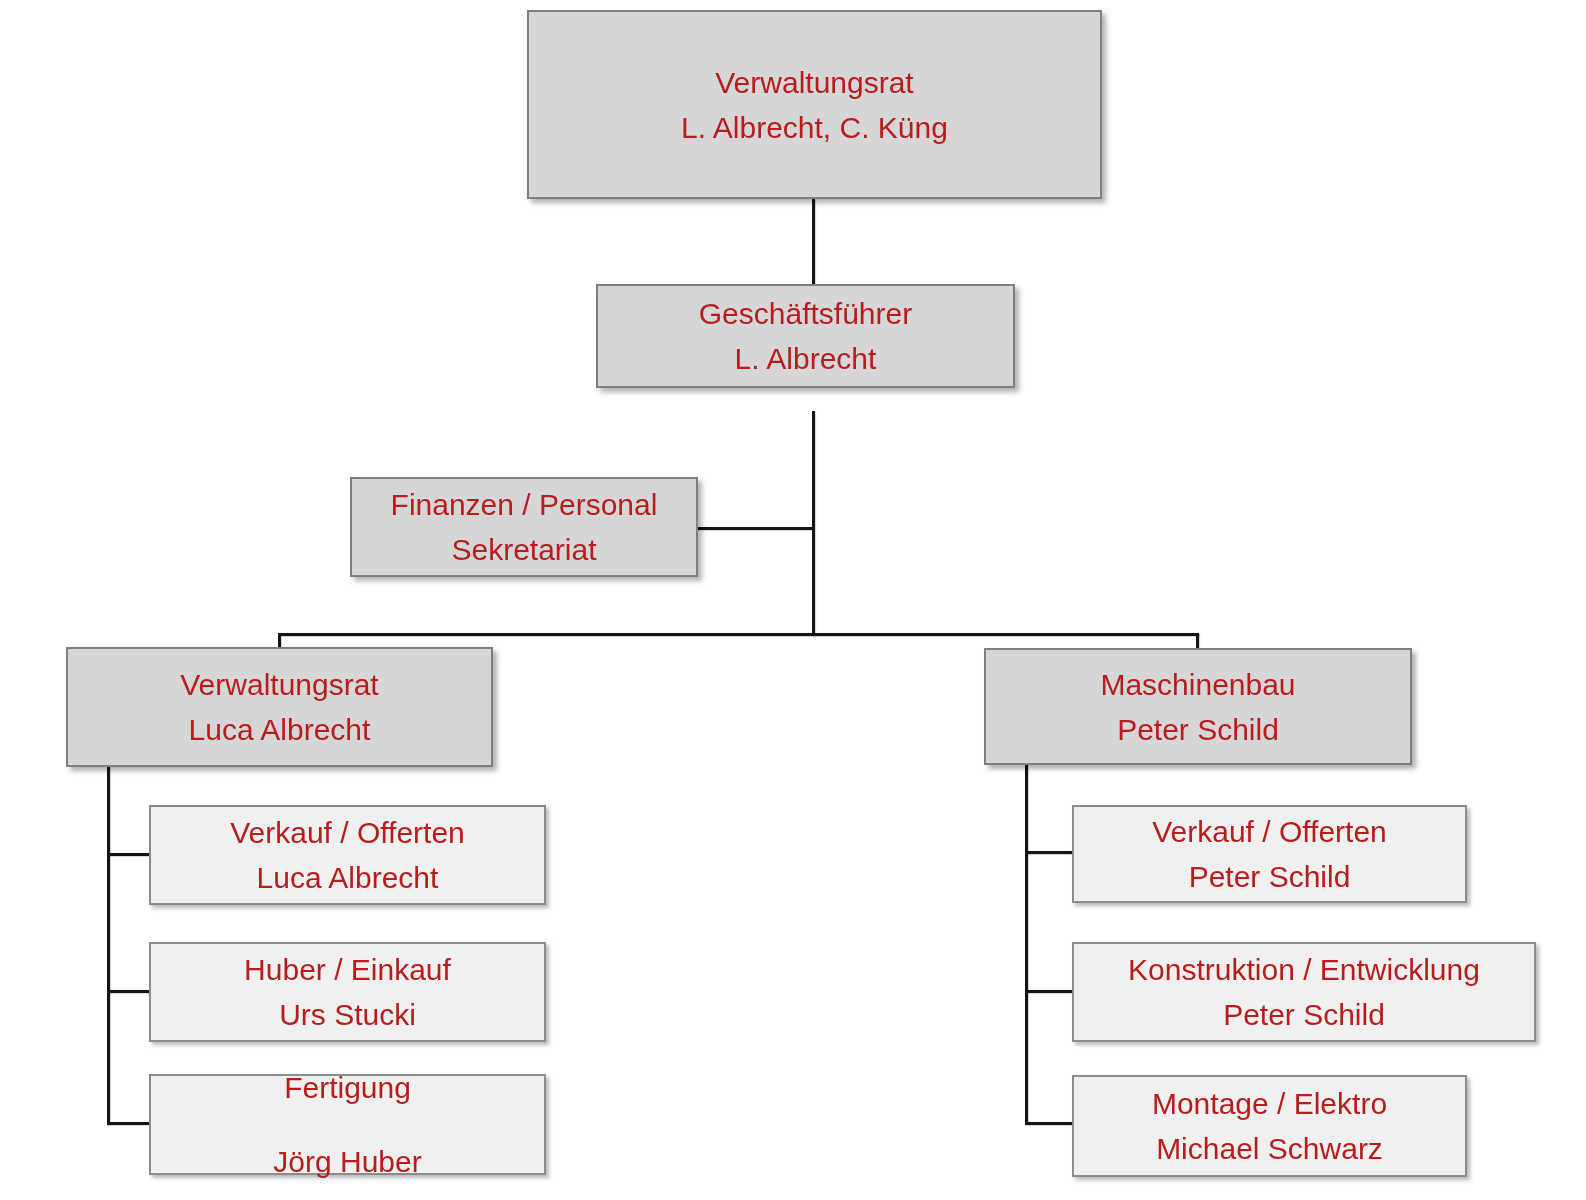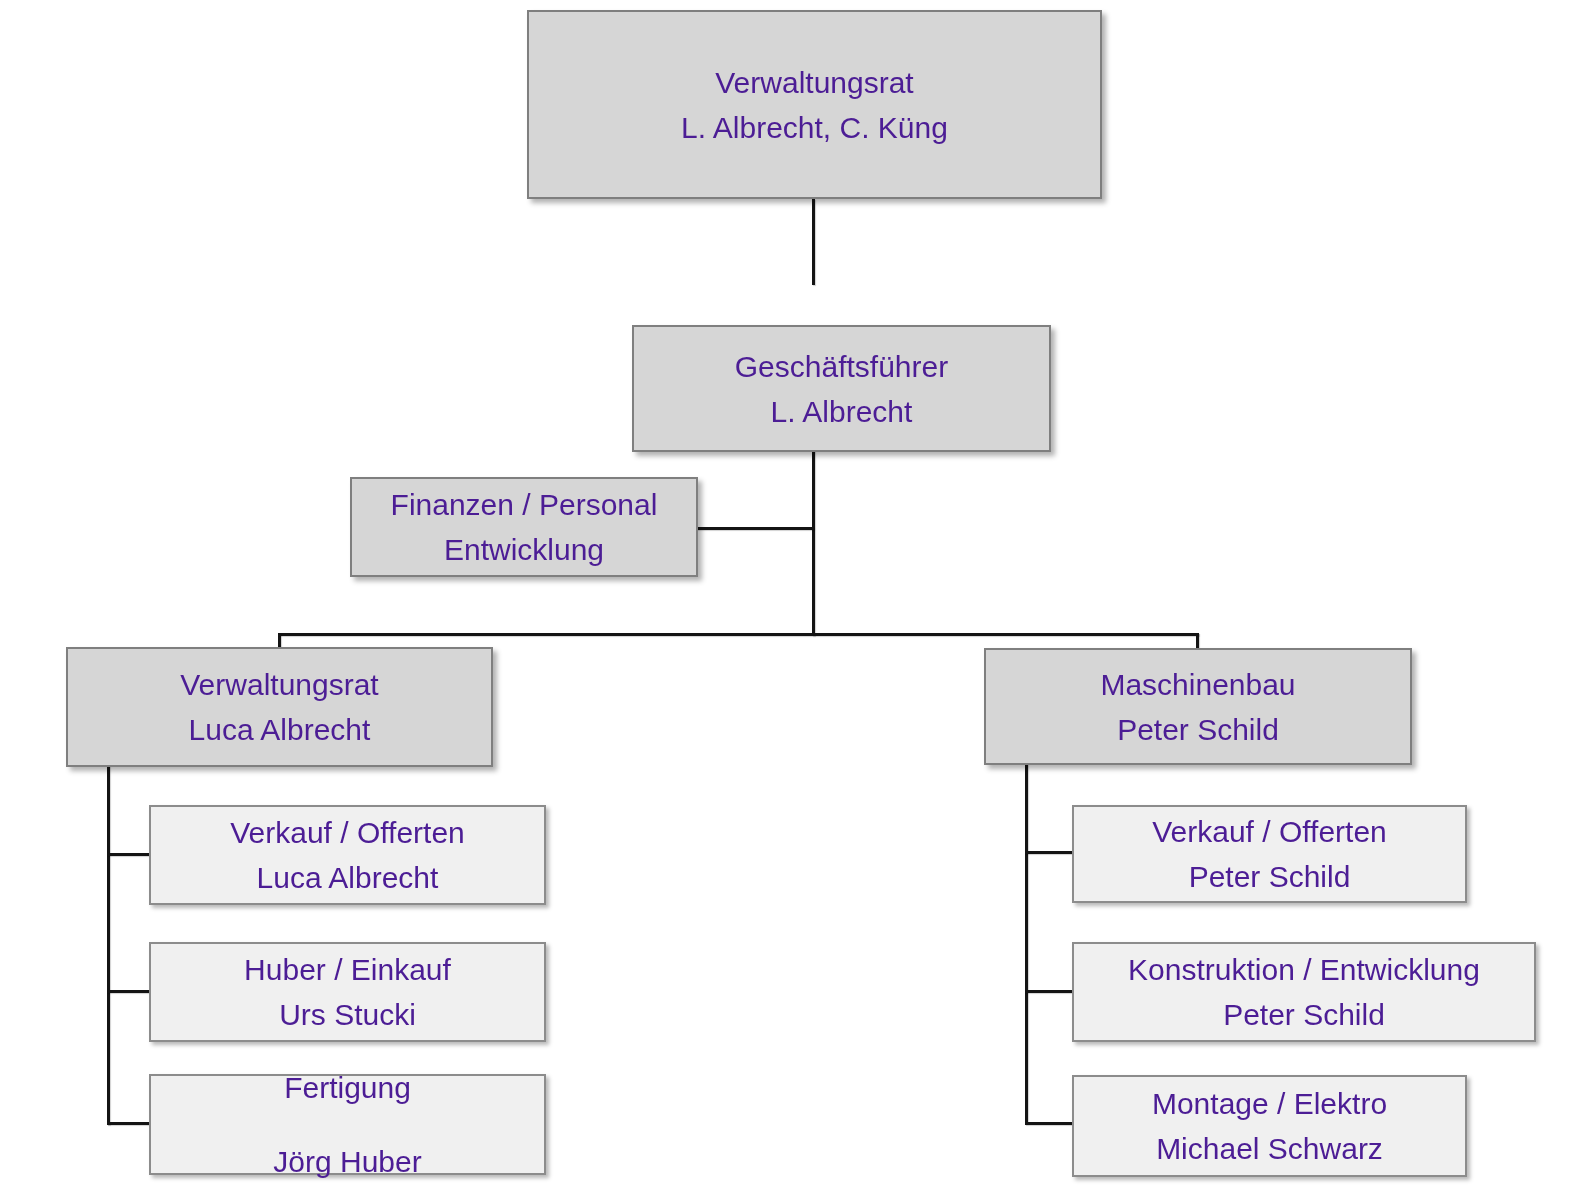--- a/index.html
+++ b/index.html
@@ -19,41 +19,41 @@
   .node {
     position: absolute;
     box-sizing: border-box;
     display: flex;
     flex-direction: column;
     align-items: center;
     justify-content: center;
     text-align: center;
     font-size: 30px;
     line-height: 45px;
-    color: #4c1d95;
+    color: #b91c1c;
   }
   .node.lvl {
     background: #d6d6d6;
     border: 2px solid #7f7f7f;
     box-shadow: 4px 4px 5px rgba(0,0,0,0.30);
   }
   .node.sub {
     background: #f0f0f0;
     border: 2px solid #8c8c8c;
     box-shadow: 3px 3px 4px rgba(0,0,0,0.28);
   }
   .line {
     position: absolute;
     background: #141414;
     box-shadow: 1px 1px 1px rgba(0,0,0,0.18);
   }
 
   
   #n-verwaltungsrat   { left:527px;  top:10px;   width:575px; height:189px; }
-  #n-geschaeftsfuehrer{ left:632px;  top:284px;  width:419px; height:127px;margin-top:41px; }
+  #n-geschaeftsfuehrer{ left:596px;  top:284px;  width:419px; height:104px; }
   #n-finanzen         { left:350px;  top:477px;  width:348px; height:100px; }
   #n-kundenfertigung  { left:66px;   top:647px;  width:427px; height:120px; }
   #n-maschinenbau     { left:984px;  top:648px;  width:428px; height:117px; }
   #n-kf-verkauf       { left:149px;  top:805px;  width:397px; height:100px; }
   #n-kf-avor          { left:149px;  top:942px;  width:397px; height:100px; }
   #n-kf-fertigung     { left:149px;  top:1074px; width:397px; height:101px;gap:29px; }
   #n-mb-verkauf       { left:1072px; top:805px;  width:395px; height:98px;  }
   #n-mb-konstruktion  { left:1072px; top:942px;  width:464px; height:100px; }
   #n-mb-montage       { left:1072px; top:1075px; width:395px; height:102px; }
 
@@ -98,21 +98,21 @@
     <div>L. Albrecht, C. Küng</div>
   </div>
 
   <div class="node lvl" id="n-geschaeftsfuehrer">
     <div>Geschäftsführer</div>
     <div>L. Albrecht</div>
   </div>
 
   <div class="node lvl" id="n-finanzen">
     <div>Finanzen / Personal</div>
-    <div>Entwicklung</div>
+    <div>Sekretariat</div>
   </div>
 
   <div class="node lvl" id="n-kundenfertigung">
     <div>Verwaltungsrat</div>
     <div>Luca Albrecht</div>
   </div>
 
   <div class="node lvl" id="n-maschinenbau">
     <div>Maschinenbau</div>
     <div>Peter Schild</div>

